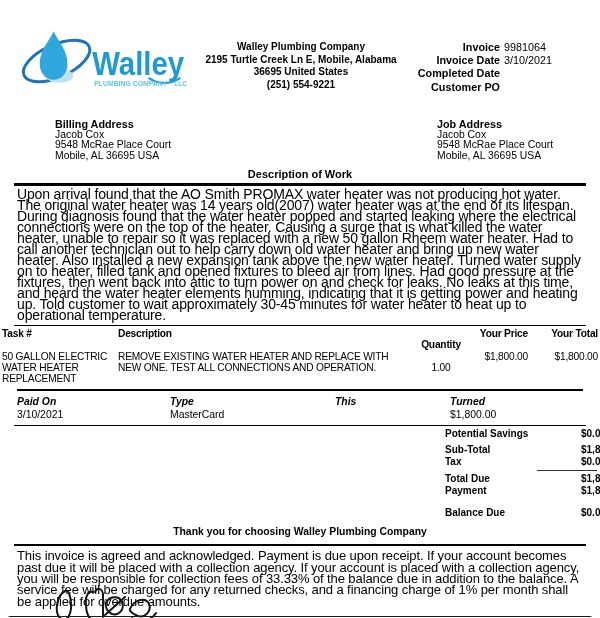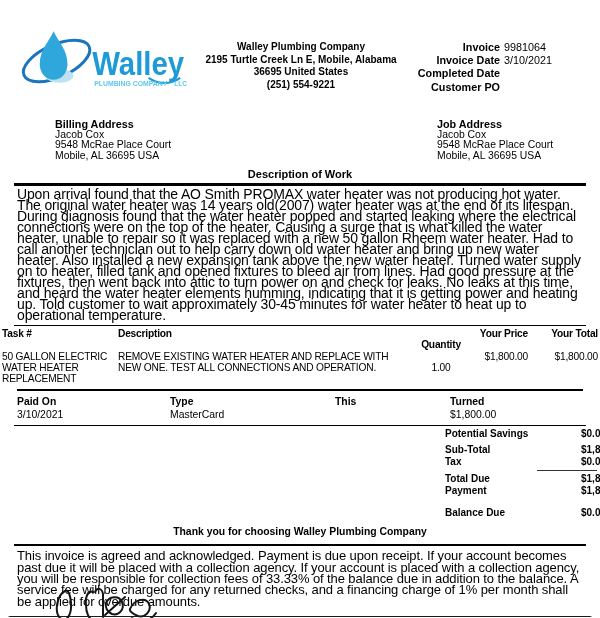--- a/index.html
+++ b/index.html
@@ -31,21 +31,21 @@
   .t-grid{display:grid;grid-template-columns:110px 1fr 42px 60px 64px;column-gap:6px;}
   .t-head{font-weight:700;line-height:12px;}
   .t-cell{line-height:11px;}
   .col-num{text-align:right;}
   .col-qty{text-align:center;margin-top:11px;}
   
   .rule-double{margin:5px 17px 0;height:2.6px;border-top:1.3px solid #000;border-bottom:1.3px solid #000;box-sizing:border-box;}
   
   .payments{padding:0 17px;margin-top:5px;font-size:10.4px;}
   .p-grid{display:grid;grid-template-columns:153px 165px 115px 1fr;}
-  .p-head{font-weight:700;line-height:12.5px;}
+  .p-head{font-weight:700;line-height:12.5px;font-style:italic;}
   .p-cell{line-height:12px;}
   
   .totals{width:152px;margin:2px 3px 0 auto;font-size:10px;font-weight:700;}
   .tot-row{display:flex;line-height:12px;white-space:nowrap;}
   .tot-label{min-width:92px;}
   .tot-val{flex:1;text-align:left;padding-left:44px;}
   .tot-gap-s{height:4px;}
   .tot-gap-l{height:10px;}
   .tot-sep{border-top:1.2px solid #333;width:60px;margin:2px 0 2px auto;}
   

